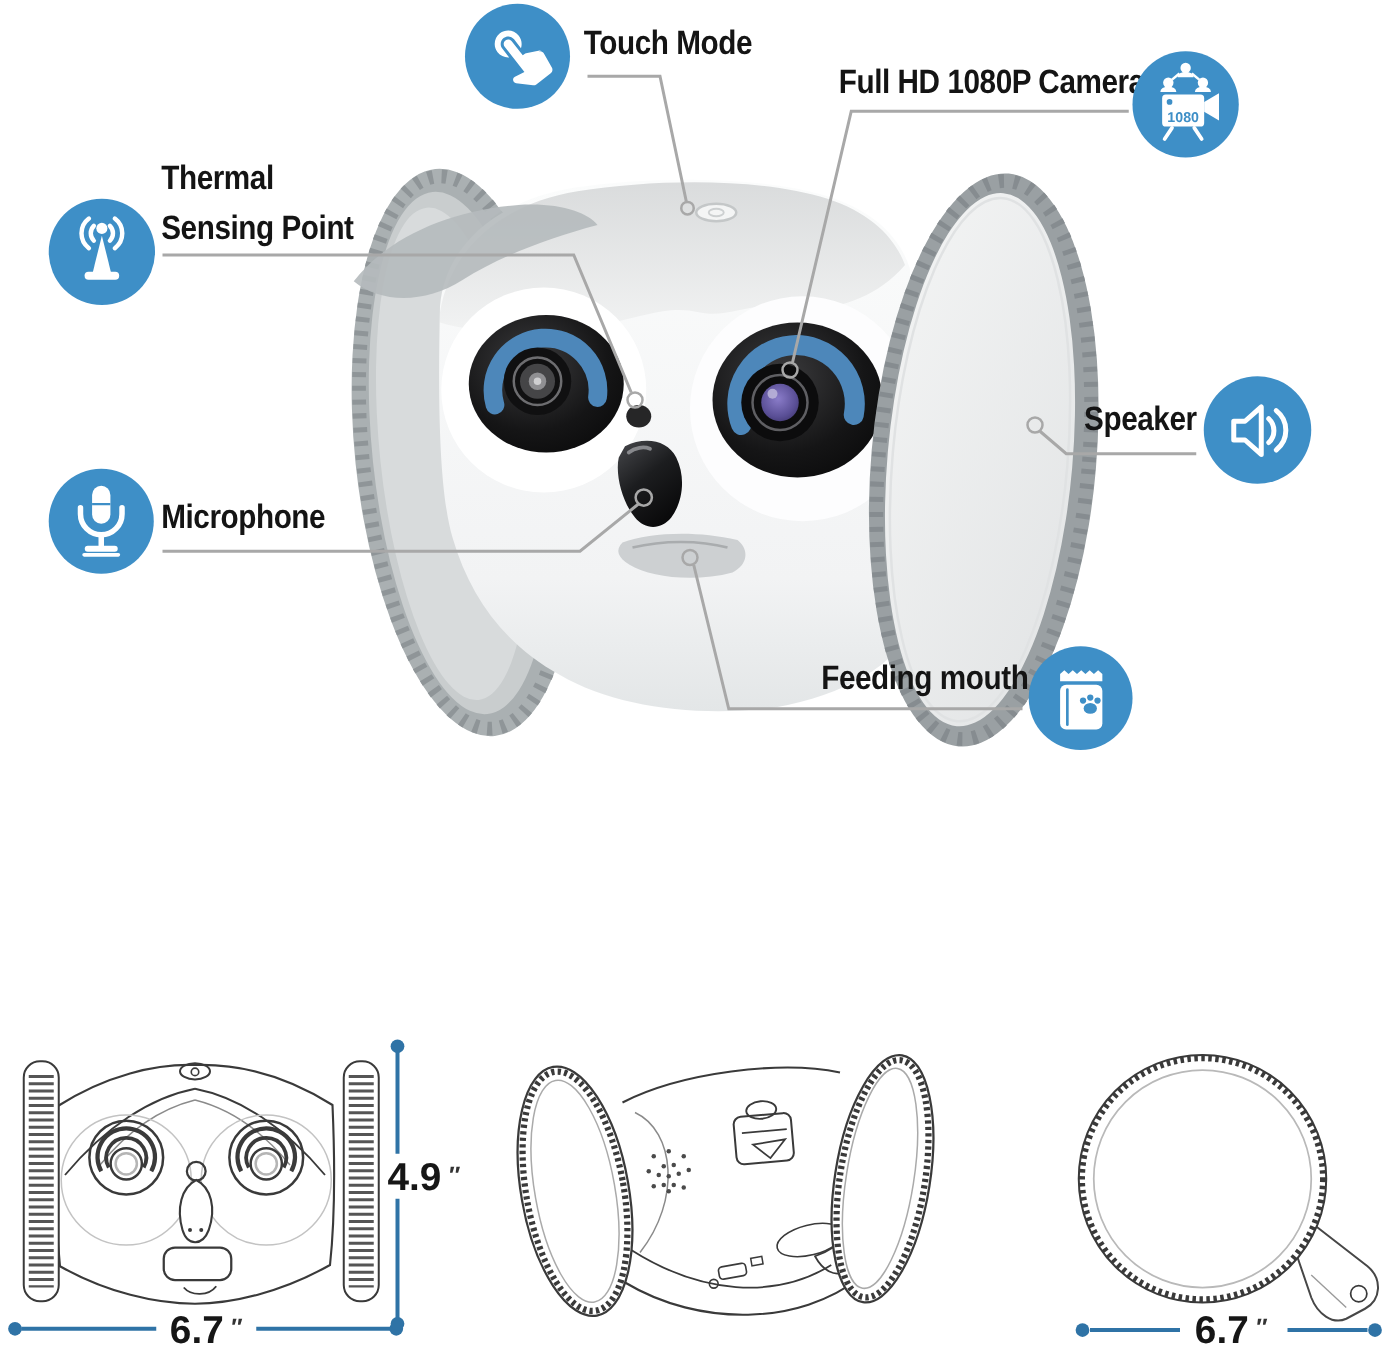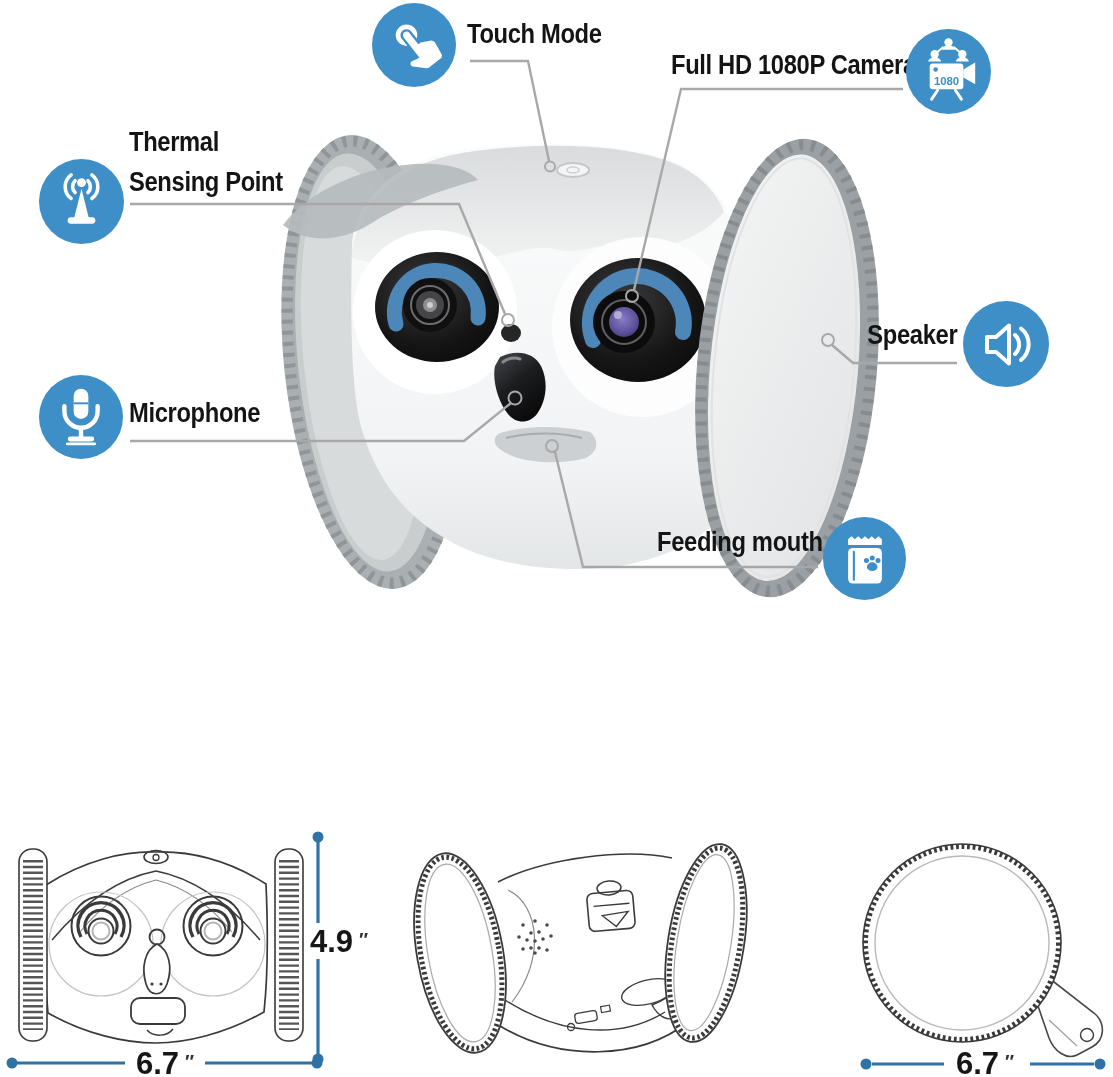--- a/index.html
+++ b/index.html
@@ -296,21 +296,21 @@
 
   <div class="icon-badge" style="left:371px;top:2px;">
     <svg width="86" height="86" viewBox="0 0 88 88">
       <circle cx="44" cy="44" r="43" fill="#3E8FC7"></circle>
       <g transform="rotate(-38 44 44) translate(16 13) scale(2.45)" fill="#ffffff">
         <path d="M9 11.24V7.5C9 6.12 10.12 5 11.5 5S14 6.12 14 7.5v3.74c1.21-.81 2-2.18 2-3.74C16 5.01 13.99 3 11.5 3S7 5.01 7 7.5c0 1.56.79 2.93 2 3.74zm9.84 4.63l-4.54-2.26c-.17-.07-.35-.11-.54-.11H13v-6c0-.83-.67-1.5-1.5-1.5S10 6.67 10 7.5v10.74l-3.44-.72c-.37-.08-.77.04-1.03.3-.46.46-.46 1.21 0 1.67l4.01 4.01c.28.28.66.44 1.06.44h6.1c.75 0 1.38-.55 1.48-1.29l.75-5.27c.11-.8-.31-1.57-1.09-1.51z"></path>
       </g>
     </svg>
   </div>
 
-  <div class="icon-badge" style="left:905px;top:28px;">
+  <div class="icon-badge" style="left:905px;top:40px;">
     <svg width="87" height="87" viewBox="0 0 88 88">
       <circle cx="44" cy="44" r="43" fill="#3E8FC7"></circle>
       <g fill="#ffffff">
         <circle cx="44" cy="14.5" r="4.2"></circle>
           <path d="M37.5 22 a6.5 4.5 0 0 1 13 0 z"></path>
         <circle cx="30" cy="26.5" r="4.2"></circle>
           <path d="M23.5 34 a6.5 4.5 0 0 1 13 0 z"></path>
         <circle cx="58" cy="26.5" r="4.2"></circle>
           <path d="M51.5 34 a6.5 4.5 0 0 1 13 0 z"></path>
       </g>

